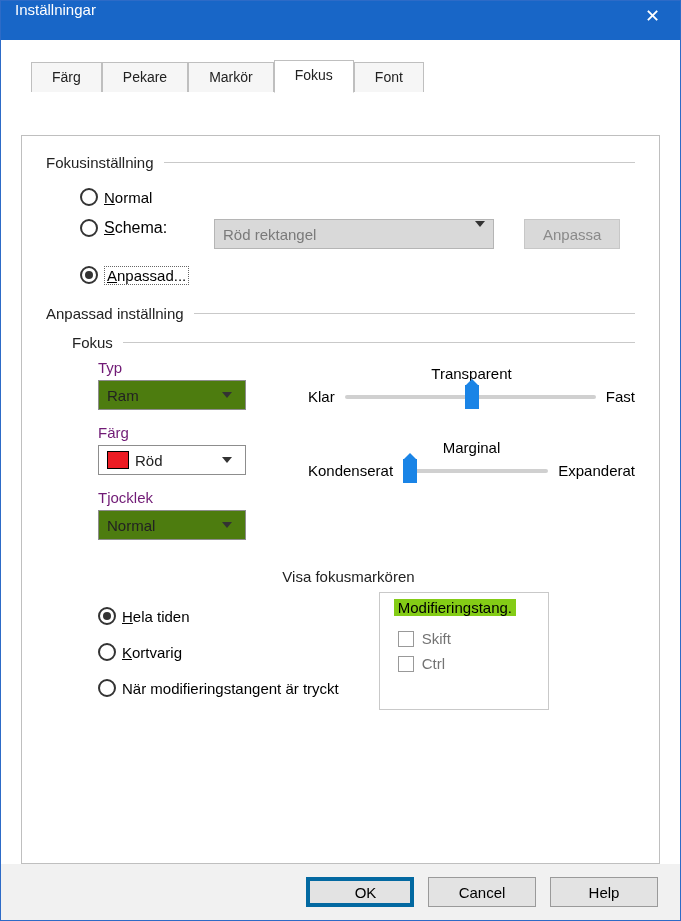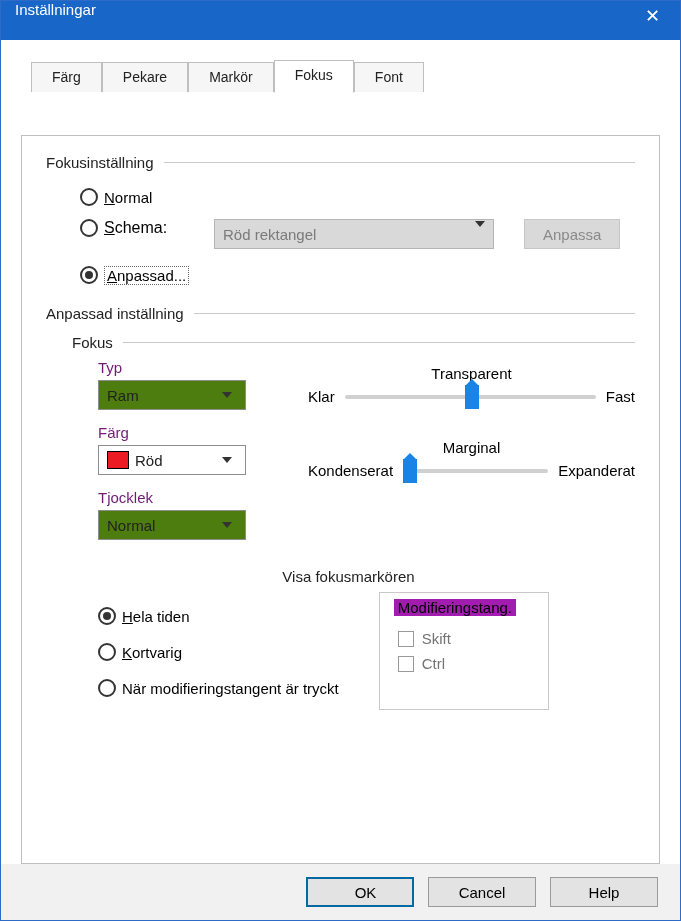--- a/index.html
+++ b/index.html
@@ -40,26 +40,26 @@
   .right-col { flex:1; padding-top:6px;}
   .slider-block { margin-bottom: 30px; }
   .slider-title { text-align:center; font-size:15px; margin-bottom:6px;}
   .slider-row { display:flex; align-items:center; gap:10px; font-size:15px;}
   .track { flex:1; height:4px; background:#d0d0d0; position:relative; border-radius:2px;}
   .thumb { position:absolute; top:-10px; width:14px; height:24px; background:#1a84e6; }
   .thumb::after{ content:""; position:absolute; bottom:-6px; left:0; width:0; height:0; border-left:7px solid transparent; border-right:7px solid transparent; border-top:7px solid #1a84e6;}
   .thumb.up::after{ bottom:auto; top:-6px; border-top:none; border-bottom:7px solid #1a84e6;}
   .display-focus { display:flex; gap:40px; margin-top:4px;}
   .mod-box { border:1px solid #c9c9c9; width:170px; padding:6px 10px 14px 10px; }
-  .mod-box-title { font-size:15px; text-align:left; margin:-15px 0 6px 4px; background:#a21caf; display:inline-block; padding:0 4px;}
+  .mod-box-title { font-size:15px; text-align:left; margin:-15px 0 6px 4px; background:#84cc16; display:inline-block; padding:0 4px;}
   .check-row { display:flex; align-items:center; margin:8px 0 0 8px; font-size:15px; color:#737373;}
   .checkbox { width:16px; height:16px; border:1px solid #999; margin-right:8px; background:#fff;}
   .footer { height:56px; border-top: none; display:flex; justify-content:flex-end; align-items:center; gap:14px; padding-right:22px; background:#f1f1f1;}
   .btn { width:108px; height:30px; border:1px solid #9a9a9a; background:#e3e3e3; font-size:15px; display:flex; align-items:center; justify-content:center;}
-  .btn.primary { border:2px solid #0369a1; background:#e3e3e3;padding-left:11px;}
+  .btn.primary { border:4px solid #0369a1; background:#e3e3e3;padding-left:11px;}
 </style>
 </head>
 <body>
 
 <div class="window">
   <div class="titlebar">
     <span class="titlebar-text">Inställningar</span>
     <span class="close-x">✕</span>
   </div>
 

